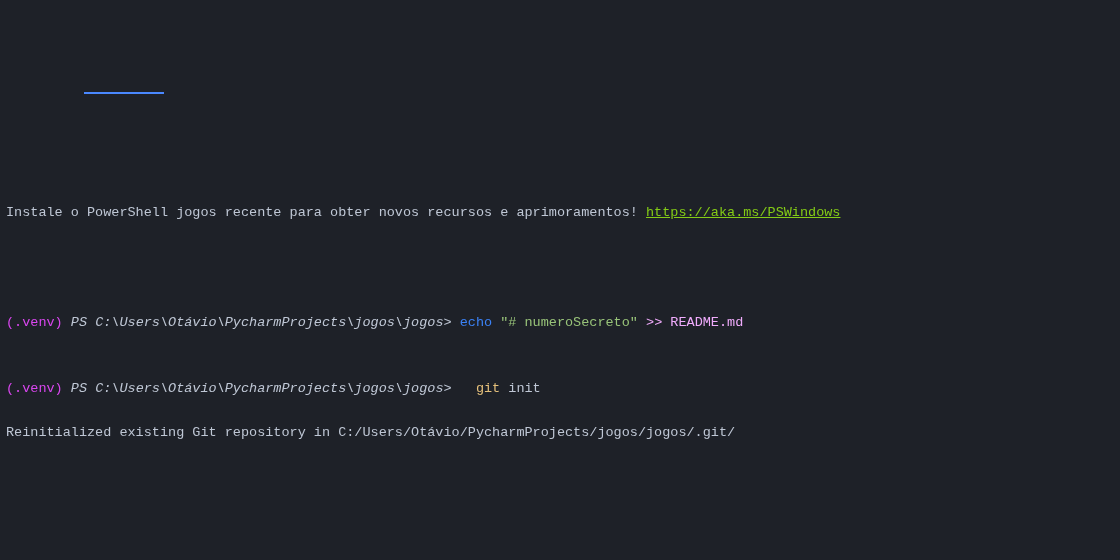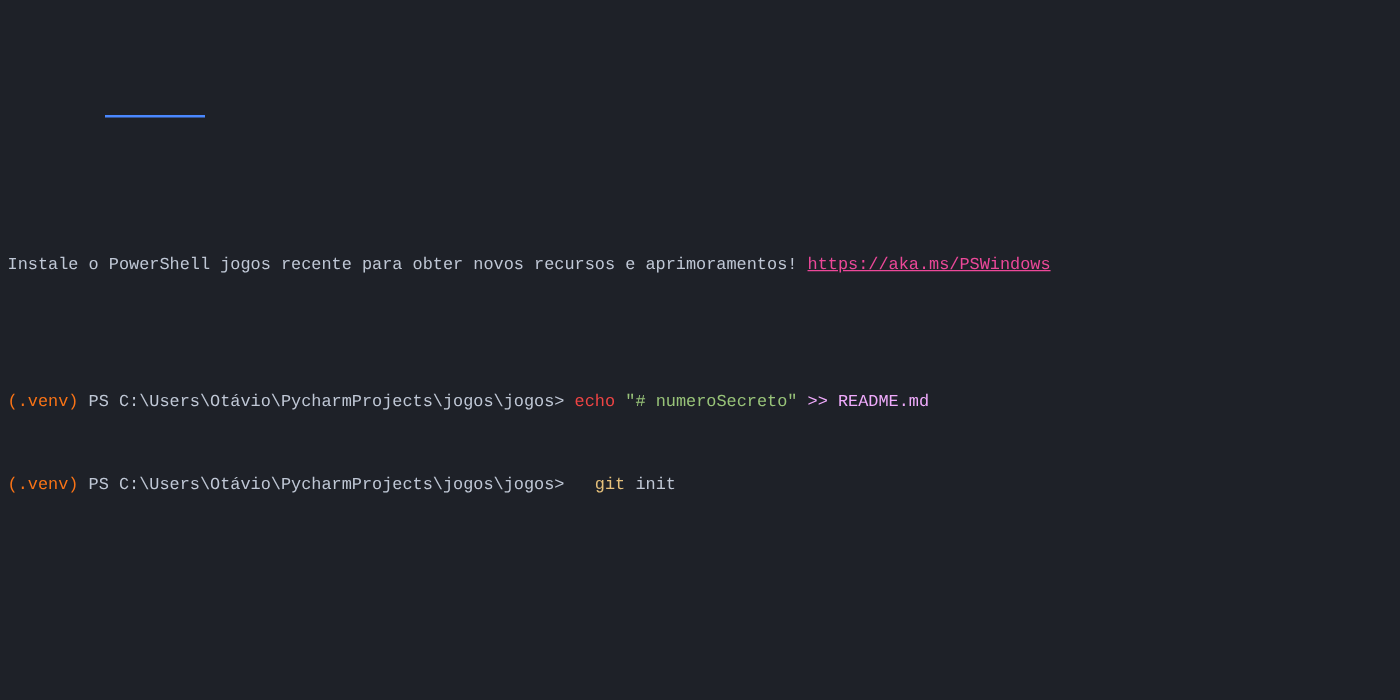--- a/index.html
+++ b/index.html
@@ -11,29 +11,29 @@
     font-size: 13.5px;
     line-height: 22px;
     width: 1120px;
     height: 560px;
     box-sizing: border-box;
     overflow: hidden;
     white-space: pre;
   }
   .blank { height: 22px; }
   .line { }
-  .prompt { color: #bfc7d5; }
-  .venv { color: #f97316; }
-  .path { color: #bfc7d5; }
-  .cmd-yellow { color: #ef4444; text-align: center; }
+  .prompt { color: #bfc7d5; font-style: italic; }
+  .venv { color: #d946ef; }
+  .path { color: #bfc7d5; font-style: italic; }
+  .cmd-yellow { color: #3b82f6; text-align: center; }
   .cmd-git { color: #e5c07b; }
   .str { color: #98c379; }
   .redir { color: #f0abfc; }
   .arg { color: #bfc7d5; font-family: Liberation Mono, monospace; }
-  .link { color: #ec4899; text-decoration: underline; }
+  .link { color: #84cc16; text-decoration: underline; }
   .out { color: #bfc7d5; }
   .tab-indicator {
     position: absolute;
     top: 0;
     left: 78px;
     width: 80px;
     height: 2px;
     background: #4a88ff;
   }
   .container { position: relative; }
@@ -46,20 +46,21 @@
 <div class="container">
 <div class="tab-indicator"></div>
 
 <div class="blank"></div>
 <div class="line"><span>Instale o PowerShell jogos recente para obter novos recursos e aprimoramentos! </span><span class="link">https://aka.ms/PSWindows</span></div>
 <div class="blank"></div>
 
 <div class="line"><span class="venv">(.venv) </span><span class="prompt">PS </span><span class="path">C:\Users\Otávio\PycharmProjects\jogos\jogos&gt; </span><span class="cmd-yellow">echo </span><span class="str">"# numeroSecreto"</span><span class="redir"> &gt;&gt; README.md</span></div>
 
 <div class="line"><span class="venv">(.venv) </span><span class="prompt">PS </span><span class="path">C:\Users\Otávio\PycharmProjects\jogos\jogos&gt; </span><span class="cmd-git">  git</span><span class="arg"> init</span></div>
+<div class="line out"><span>Reinitialized existing Git repository in C:/Users/Otávio/PycharmProjects/jogos/jogos/.git/</span></div>
 
 
 
 
 
 
 
 
 
 

